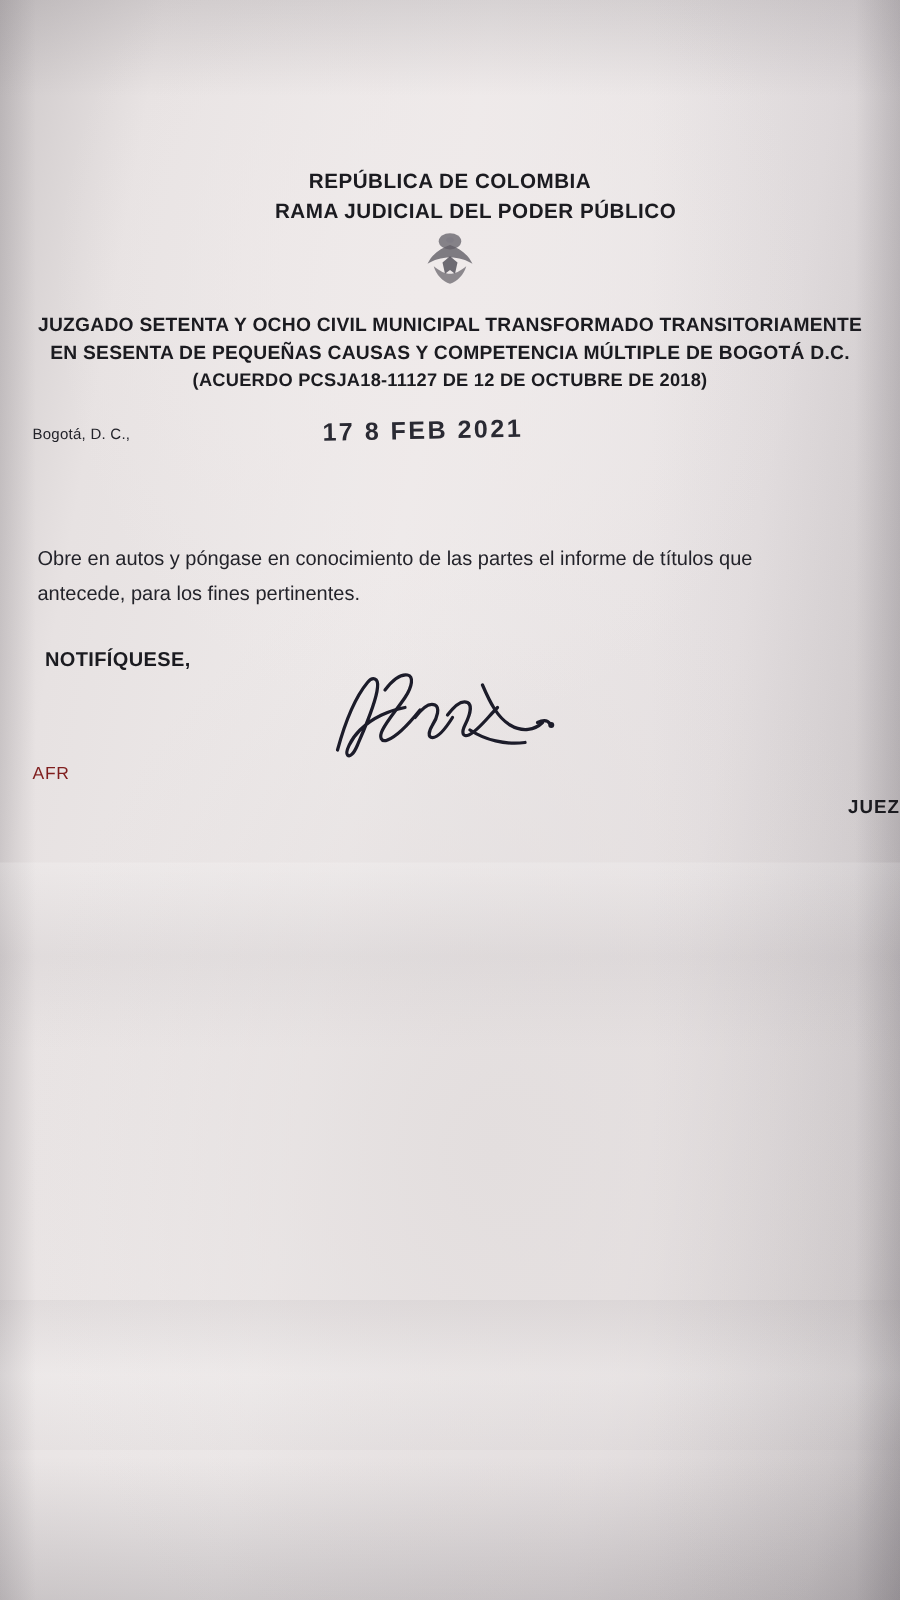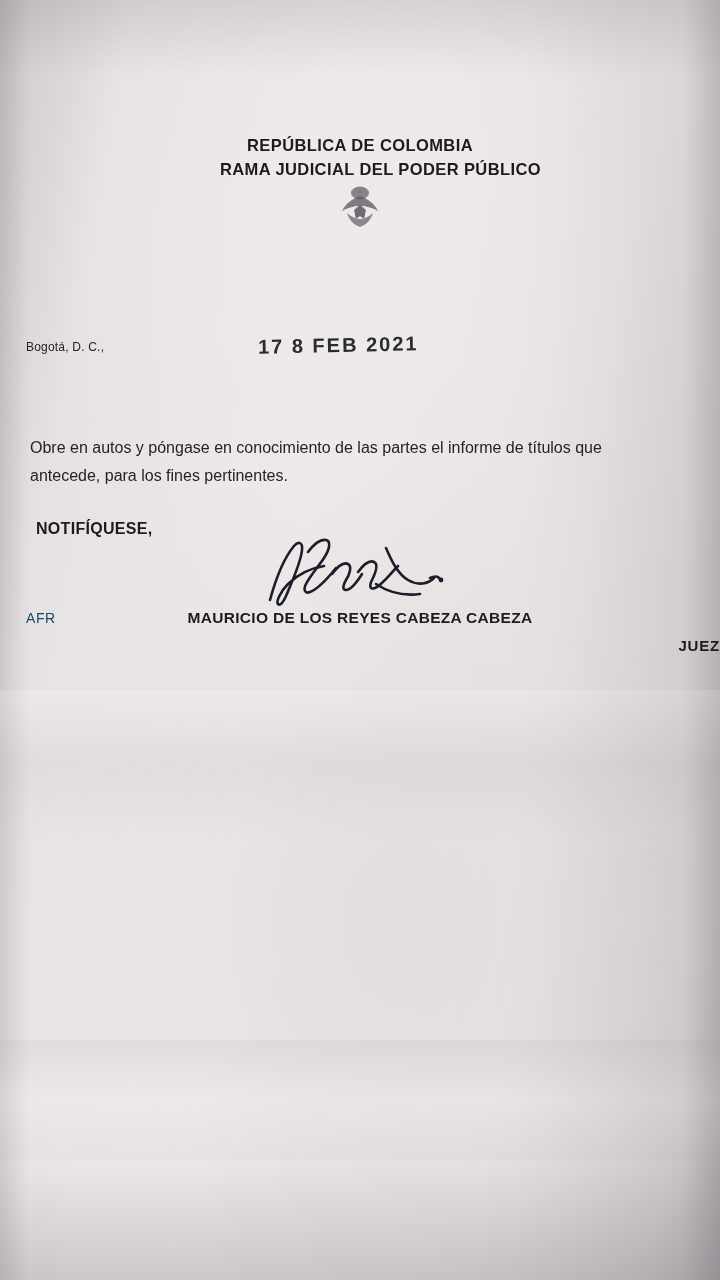--- a/index.html
+++ b/index.html
@@ -141,21 +141,21 @@
     top: 522px;
     width: 210px;
     height: 90px;
     pointer-events: none;
   }
   .initials {
     position: absolute;
     left: 26px;
     top: 610px;
     font-size: 14px;
-    color: #0c4a6e;
+    color: #7f1d1d;
     letter-spacing: 0.6px;
   }
   .judge-name {
     position: absolute;
     left: 0; right: 0;
     top: 609px;
     text-align: center;
     font-weight: bold;
     font-size: 15.5px;
     letter-spacing: 0.3px;
@@ -185,20 +185,25 @@
     <div class="hdr hdr-line2">RAMA JUDICIAL DEL PODER PÚBLICO</div>
 
     <svg class="crest" viewBox="0 0 54 46">
       <ellipse cx="27" cy="10" rx="9" ry="6.5" fill="#4a4750" opacity="0.75"></ellipse>
       <path d="M27 13 C19 16 13 20 9 28 C14 25 20 23 27 23 C34 23 40 25 45 28 C41 20 35 16 27 13 Z" fill="#4a4750" opacity="0.8"></path>
       <path d="M27 22 L33 27 L31 36 L27 33 L23 36 L21 27 Z" fill="#3c3a44" opacity="0.85"></path>
       <path d="M14 30 C16 37 21 42 27 44 C33 42 38 37 40 30 C35 34 31 36 27 36 C23 36 19 34 14 30 Z" fill="#4a4750" opacity="0.7"></path>
       <ellipse cx="27" cy="9" rx="3" ry="2.2" fill="#6d6a74"></ellipse>
     </svg>
 
+    <div class="court">
+      <div class="l1">JUZGADO SETENTA Y OCHO CIVIL MUNICIPAL TRANSFORMADO TRANSITORIAMENTE</div>
+      <div class="l2">EN SESENTA DE PEQUEÑAS CAUSAS Y COMPETENCIA MÚLTIPLE DE BOGOTÁ D.C.</div>
+      <div class="l3">(ACUERDO PCSJA18-11127 DE 12 DE OCTUBRE DE 2018)</div>
+    </div>
 
     <div class="city">Bogotá, D. C.,</div>
     <div class="stamp-date">17 8 FEB 2021</div>
 
 
     <div class="body-text">Obre en autos y póngase en conocimiento de las partes el informe de títulos que antecede, para los fines pertinentes.</div>
 
     <div class="notify">NOTIFÍQUESE,</div>
 
     <svg class="signature" viewBox="0 0 210 90">
@@ -208,16 +213,15 @@
         <path d="M74 52 C80 44 86 40 90 42 C94 44 92 52 88 58 C85 63 84 68 88 68 C93 68 99 60 104 52"></path>
         <path d="M100 50 C106 42 112 38 116 40 C120 42 118 50 114 58 C111 64 112 68 117 66 C124 63 132 52 140 44"></path>
         <path d="M128 26 C134 40 140 52 150 58 C160 64 170 62 176 56"></path>
         <path d="M118 62 C130 70 146 74 162 72"></path>
         <path d="M172 56 C176 54 180 54 182 57"></path>
       </g>
       <circle cx="183" cy="58" r="2.4" fill="#1c1c2a"></circle>
     </svg>
 
     <div class="initials">AFR</div>
-    <div class="judge-name">MAURICIO DE LOS REYES CABEZA CABEZA</div>
     <div class="judge-role">JUEZ</div>
   </div>
 </div>
 
 </body></html>

